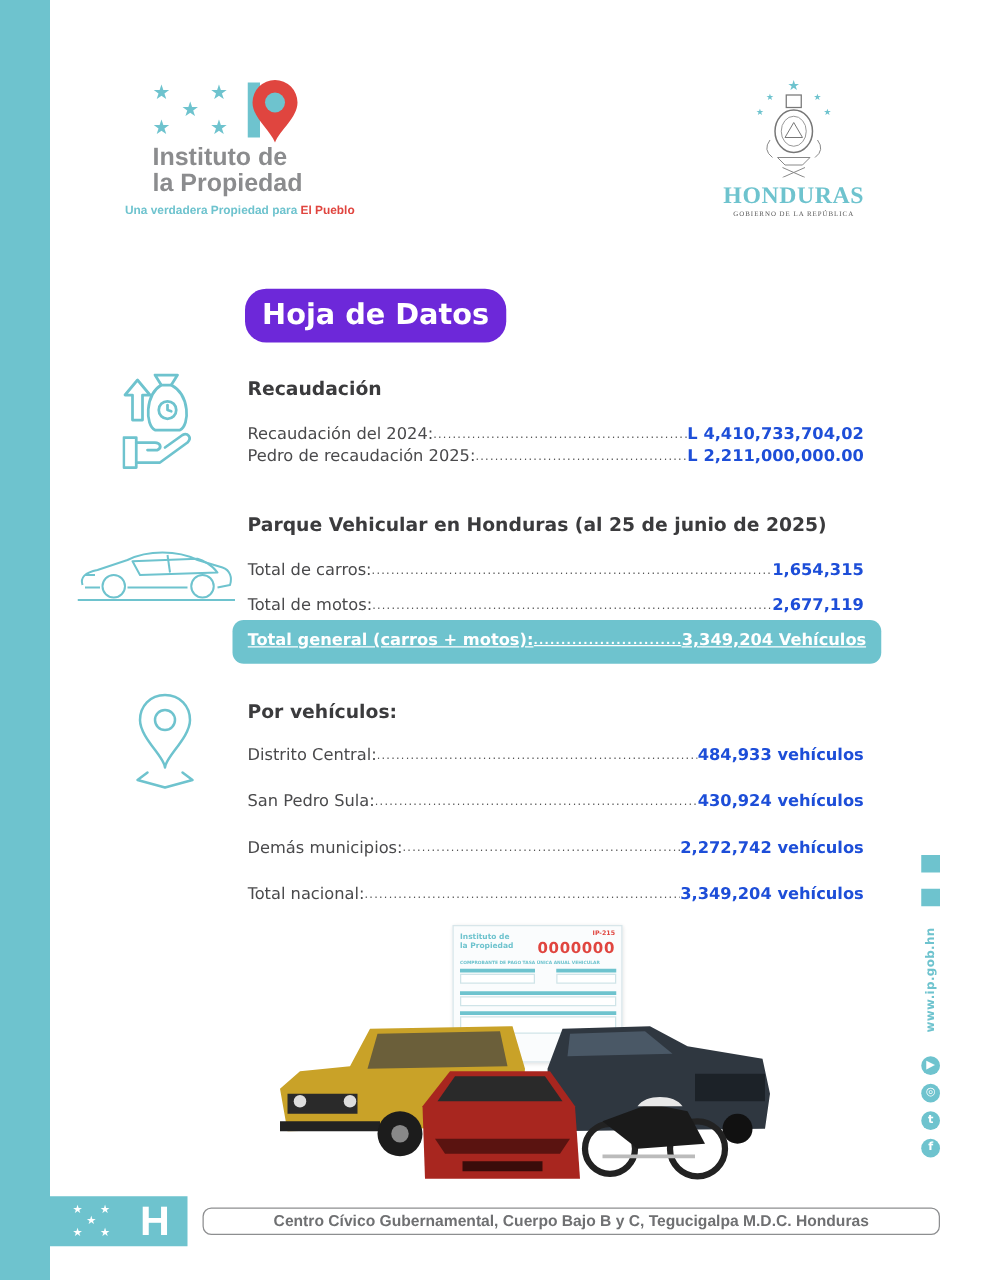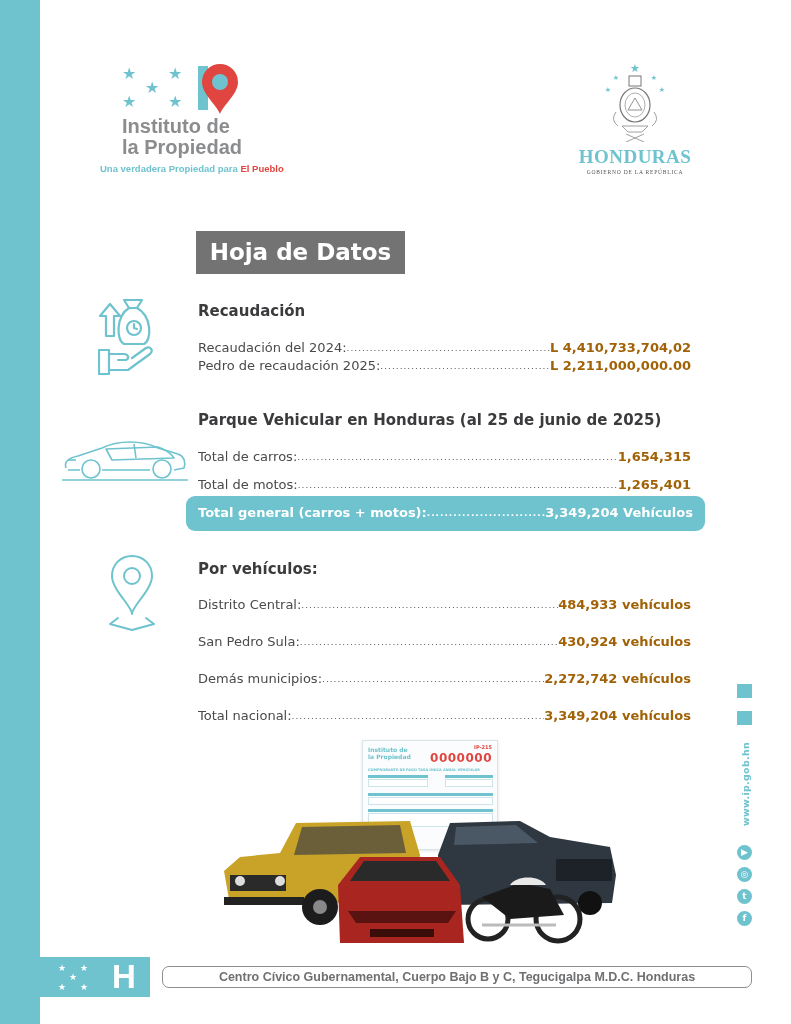--- a/index.html
+++ b/index.html
@@ -17,33 +17,33 @@
   .ip-tagline { position: absolute; left: 0; top: 105px; font-family: "Liberation Sans", sans-serif; font-size: 9.5px; font-weight: bold; color: #6ec3ce; white-space: nowrap; }
   .ip-tagline .red { color: #e0453f; }
 
   
   .hn-logo { position: absolute; left: 570px; top: 60px; width: 130px; height: 120px; text-align: center; }
   .hn-crest { position: absolute; left: 28px; top: 0; width: 74px; height: 82px; }
   .hn-title { position: absolute; left: 0; top: 86px; width: 130px; font-family: Liberation Serif, serif; font-weight: bold; font-size: 19px; color: #6ec3ce; letter-spacing: 0.5px; }
   .hn-sub { position: absolute; left: 0; top: 109px; width: 130px; font-family: "Liberation Serif", serif; font-size: 5.5px; letter-spacing: 0.8px; color: #555; }
 
   
-  .title-box { position: absolute; left: 196px; top: 231px; width: 209px; height: 43px; background: #737373; color: #fff; font-family: "DejaVu Sans", sans-serif; font-weight: bold; font-size: 23px; line-height: 43px; text-align: center; }
+  .title-box { position: absolute; left: 196px; top: 231px; width: 209px; height: 43px; background: #6d28d9; color: #fff; font-family: "DejaVu Sans", sans-serif; font-weight: bold; font-size: 23px; line-height: 43px; text-align: center; border-radius: 17px; }
 
   .icon-wrap { position: absolute; }
   .section-head { position: absolute; left: 198px; font-weight: bold; font-size: 15px; color: #3b3b3d; white-space: nowrap; }
 
   .row { position: absolute; left: 198px; width: 493px; display: flex; align-items: center; font-size: 13px; color: #4a4a4c; white-space: nowrap; overflow: hidden; }
   .row .lbl { flex: 0 0 auto; }
   .row .dots { flex: 1 1 auto; overflow: hidden; font-size: 9px; letter-spacing: 1px; color: #555; }
   .row .dots::before { content: "...................................................................................................................................................................................................................."; }
-  .row .val { flex: 0 0 auto; font-weight: bold; color: #a16207; }
+  .row .val { flex: 0 0 auto; font-weight: bold; color: #1d4ed8; }
 
   .total-pill { position: absolute; left: 186px; top: 496px; width: 519px; height: 35px; background: #6ec3ce; border-radius: 9px; }
-  .total-pill .row { left: 12px; top: 9px; width: 495px; color: #fff; font-weight: bold; }
+  .total-pill .row { left: 12px; top: 9px; width: 495px; color: #fff; font-weight: bold; text-decoration: underline; }
   .total-pill .row .dots { color: #fff; }
   .total-pill .row .val { color: #fff; }
 
   
   .receipt { position: absolute; left: 362px; top: 740px; width: 136px; height: 110px; background: #fafcfd; border: 1px solid #d8e6ea; box-shadow: 0 1px 3px rgba(0,0,0,0.12); }
   .receipt .r-logo { position: absolute; left: 5px; top: 5px; font-size: 6px; color: #6ec3ce; font-weight: bold; line-height: 7px; }
   .receipt .r-num { position: absolute; right: 5px; top: 10px; font-size: 12px; font-weight: bold; color: #e0453f; letter-spacing: 0.5px; }
   .receipt .r-code { position: absolute; right: 5px; top: 3px; font-size: 5px; font-weight: bold; color: #e0453f; }
   .receipt .r-sub { position: absolute; left: 5px; top: 27px; font-size: 3.5px; color: #6ec3ce; font-weight: bold; white-space: nowrap; }
   .receipt .bar { position: absolute; height: 3px; background: #6ec3ce; }
@@ -150,21 +150,21 @@
 </div>
 <div class="section-head" style="top:411px">Parque Vehicular en Honduras (al 25 de junio de 2025)</div>
 <div class="row" style="top:449px">
   <span class="lbl">Total de carros:</span>
     <span class="dots"></span>
     <span class="val">1,654,315</span>
 </div>
 <div class="row" style="top:477px">
   <span class="lbl">Total de motos:</span>
     <span class="dots"></span>
-    <span class="val">1,265,401</span>
+    <span class="val">2,677,119</span>
 </div>
 <div class="total-pill">
   <div class="row">
     <span class="lbl">Total general (carros + motos):</span>
       <span class="dots"></span>
       <span class="val">3,349,204 Vehículos</span>
   </div>
 </div>
 
 <div class="icon-wrap" style="left:108px;top:554px;width:48px;height:78px">

